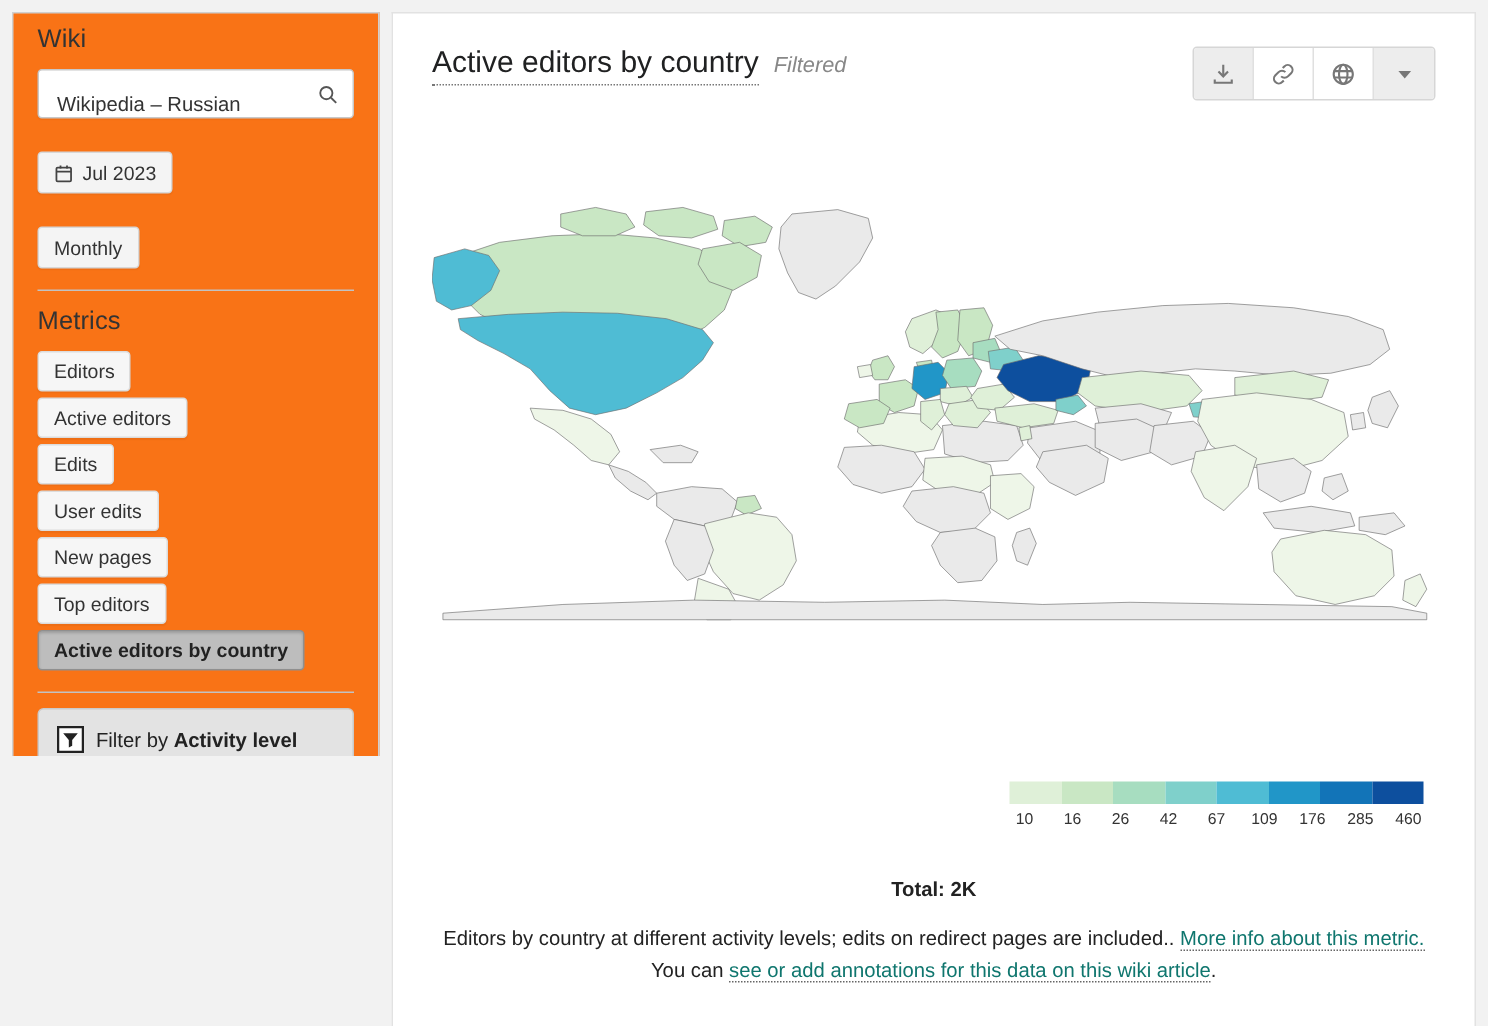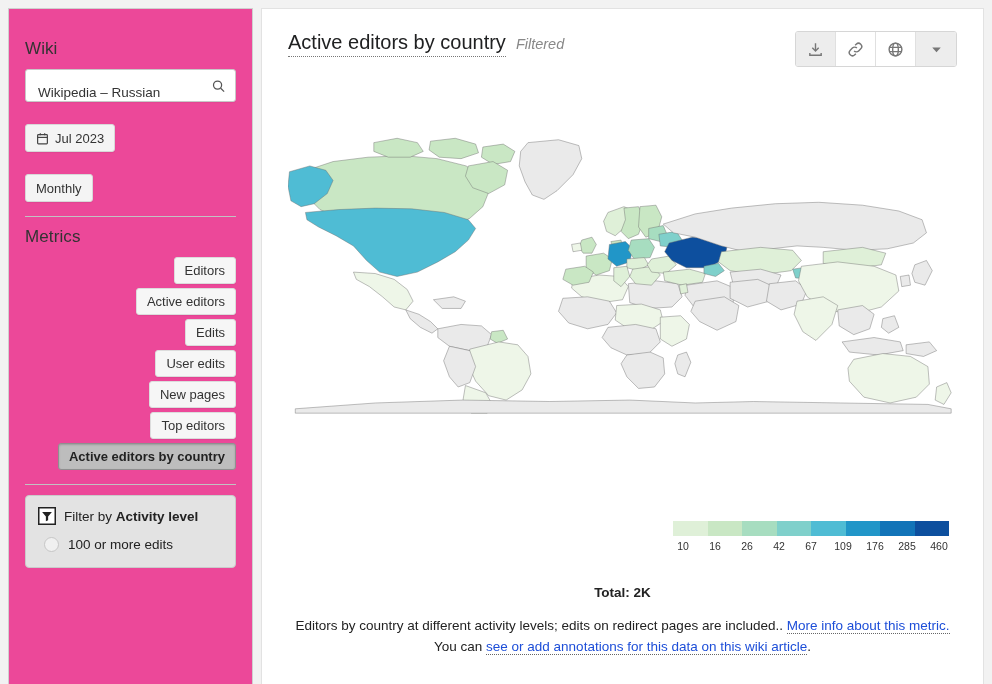--- a/index.html
+++ b/index.html
@@ -8,25 +8,25 @@
     width: 992px; height: 684px;
     background: #f2f2f2;
     font-family: "Liberation Sans", sans-serif;
     overflow: hidden;
   }
   #app { display: flex; width: 992px; height: 684px; padding: 8px 8px 0 8px; gap: 0; }
 
   
   .sidebar {
     width: 245px; flex: 0 0 245px;
-    background: #ec4899;
+    background: #f97316;
     border: 1px solid #cfcfcf;
     border-bottom: none;
-    padding: 28px 16px 10px 16px;
-    height: 676px;
+    padding: 5px 16px 10px 16px;
+    height: 496px;
     overflow: hidden;
   }
   .sect-title {
     font-size: 17px; color: #333; font-weight: 400;
     margin: 2px 0 10px 0; letter-spacing: .1px;
   }
   .sect-rule { border-top: 1px solid #c2c2c2; margin: 14px 0 10px 0; }
 
   .search-wrap {
     position: relative; background: #fff;
@@ -48,21 +48,21 @@
   .chip {
     display: inline-flex; align-items: center; gap: 6px;
     background: #f4f4f4; border: 1px solid #d8d8d8; border-radius: 3px;
     height: 28px; padding: 0 10px; margin-top: 22px;
     font-size: 13px; color: #333;
     box-shadow: 0 1px 1px rgba(0,0,0,.05);
     cursor: pointer; white-space: nowrap;
   }
   .cal-icon { width: 13px; height: 13px; color: #444; }
 
-  .metric-list { display: flex; flex-direction: column; align-items: flex-end; gap: 4px; }
+  .metric-list { display: flex; flex-direction: column; align-items: flex-start; gap: 4px; }
   .metric {
     display: inline-block; background: #f6f6f6;
     border: 1px solid #dcdcdc; border-radius: 3px;
     padding: 5px 10px; font-size: 13px; color: #333;
     box-shadow: 0 1px 1px rgba(0,0,0,.05);
     cursor: pointer; white-space: nowrap;
   }
   .metric.active {
     background: #bdbdbd; border: 1px solid #8f8f8f;
     font-weight: bold; color: #222;
@@ -130,21 +130,21 @@
   .legend-ticks span { flex: 1; text-align: center; }
 
   .total-line {
     position: absolute; left: 0; right: 0; top: 576px;
     text-align: center; font-size: 13.5px; font-weight: bold; color: #222;
   }
   .desc {
     position: absolute; left: 26px; right: 26px; top: 607px;
     text-align: center; font-size: 13.5px; color: #222; line-height: 20.5px;
   }
-  .dotlink { border-bottom: 1px dotted #666; cursor: pointer; color: #1d4ed8; }
+  .dotlink { border-bottom: 1px dotted #666; cursor: pointer; color: #0f766e; }
 </style>
 </head>
 <body>
 
 <div id="app">
 
   <aside class="sidebar">
 
     <div class="sect-title">Wiki</div>
 

